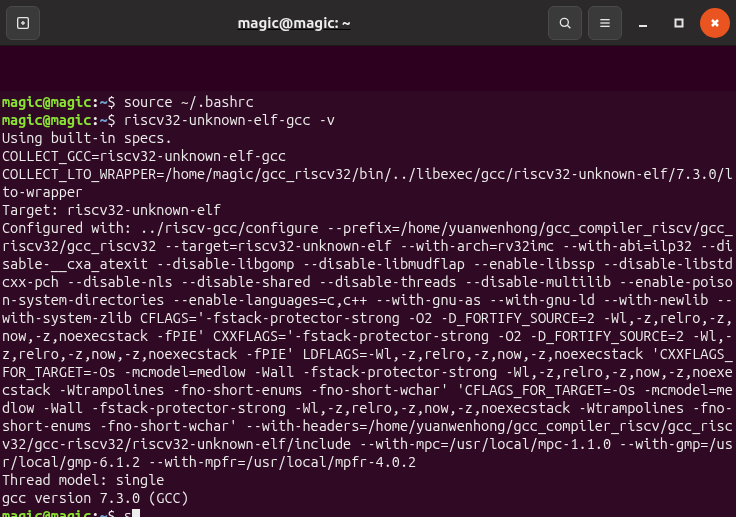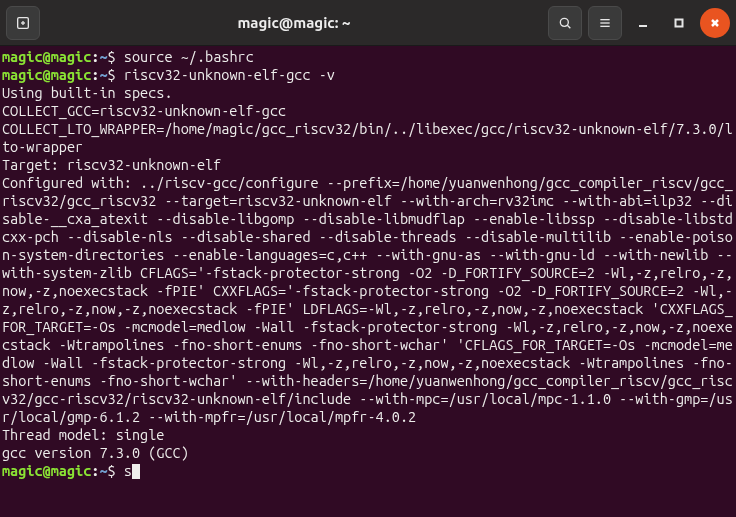--- a/index.html
+++ b/index.html
@@ -7,20 +7,21 @@
   body { background: #2c001e; display: flex; flex-direction: column; }
   
   .titlebar {
     height: 46px;
     background: #2b2929;
     display: flex;
     align-items: center;
     padding: 0 6px;
     gap: 6px;
     border-bottom: 1px solid #1a1a1a;
+    text-decoration: underline;
   }
   .tb-btn {
     width: 34px; height: 34px;
     border-radius: 6px;
     background: #3a3a3a;
     border: 1px solid #4a4a4a;
     display: flex; align-items: center; justify-content: center;
     color: #e6e6e6;
     cursor: pointer;
   }
@@ -48,20 +49,21 @@
   .terminal {
     flex: 1;
     background: #300a24;
     color: #eeeeec;
     font-size: 14.5px;
     line-height: 18px;
     padding: 2px 2px;
     white-space: pre-wrap;
     word-break: break-all;
     overflow: hidden;
+    margin-top: 45px;
   }
   .prompt-user { color: #8ae234; font-weight: bold; }
   .prompt-colon { color: #eeeeec; font-weight: bold;}
   .prompt-path { color: #729fcf; font-weight: bold; }
   .prompt-dollar { color: #eeeeec; }
   .cmd { color: #eeeeec; }
   .cursor {
     display: inline-block;
     width: 8px; height: 15px;
     background: #eeeeec;

